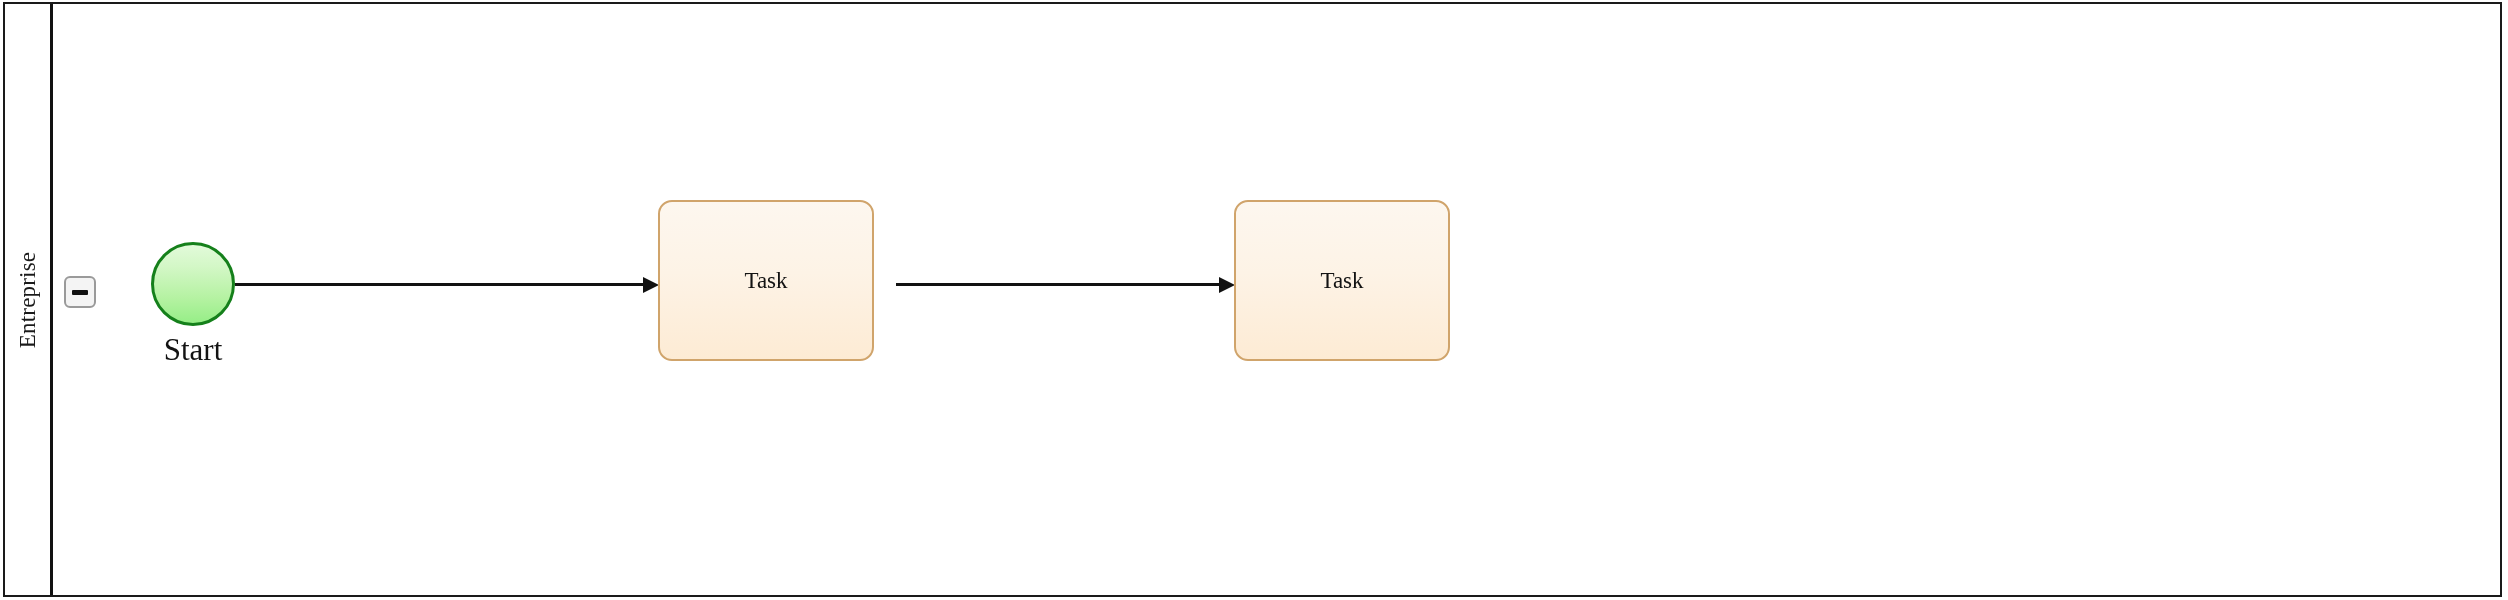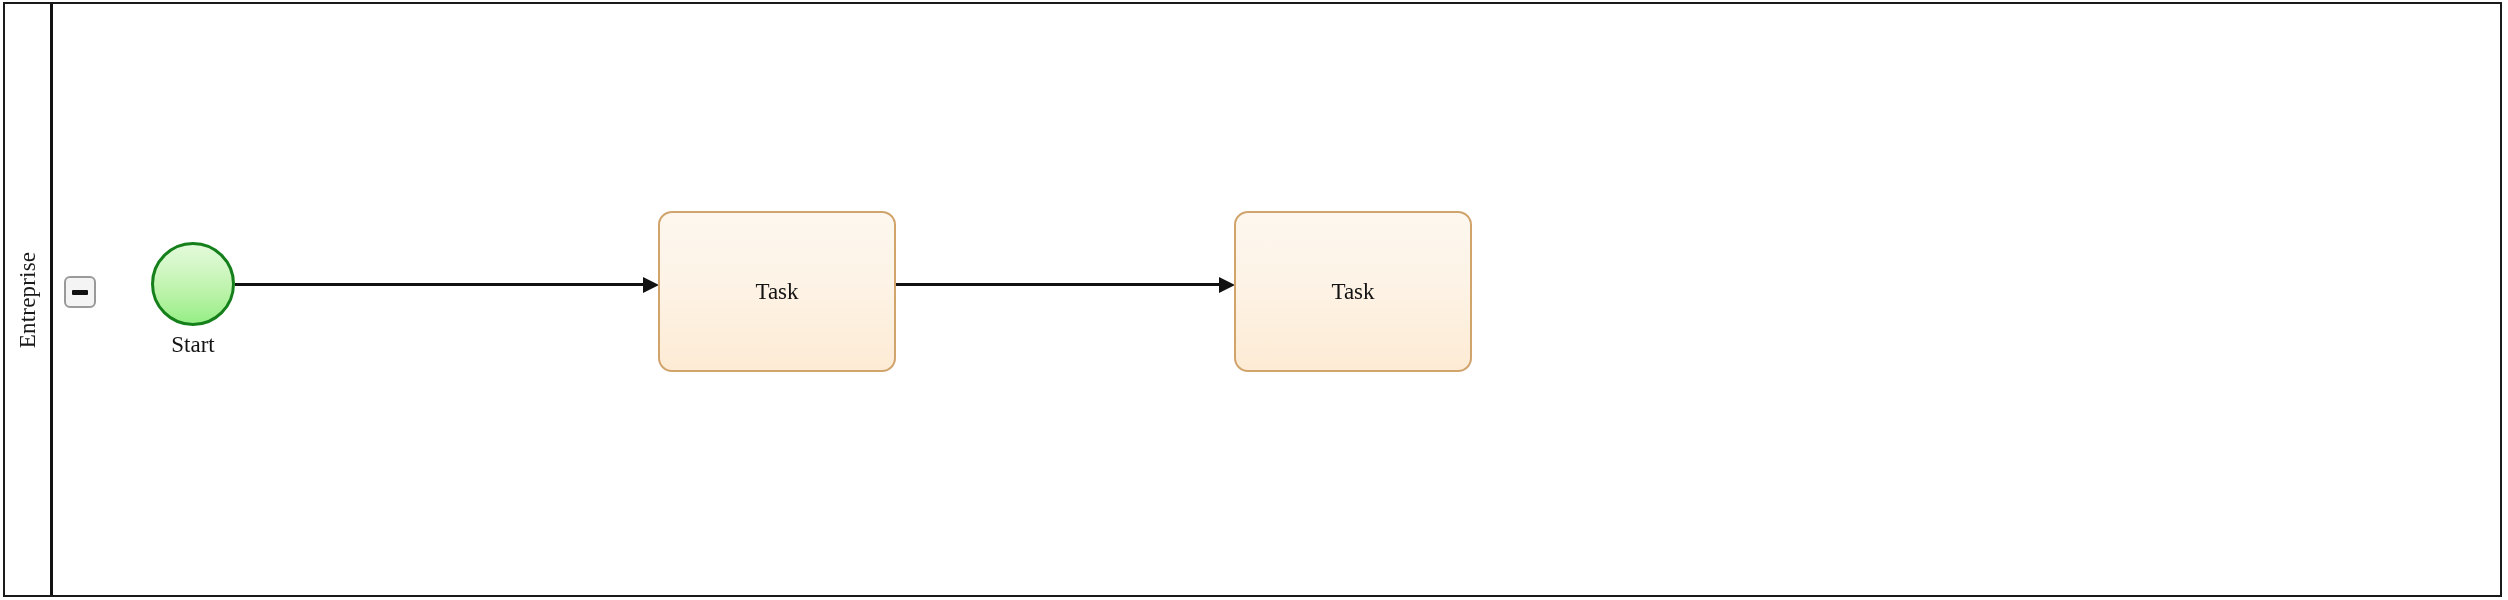--- a/index.html
+++ b/index.html
@@ -104,30 +104,30 @@
     background: linear-gradient(180deg, #e2fada 0%, #d3f7c6 28%, #b5f2a2 68%, #96ee87 100%);
   }
 
   .start-label {
     position: absolute;
     left: 146px;
     top: 328px;
     width: 84px;
     text-align: center;
     font-family: "Liberation Serif", "DejaVu Serif", serif;
-    font-size: 23px;
+    font-size: 31px;
     color: #131313;
     white-space: nowrap;
   }
 
   
   .task {
     position: absolute;
-    top: 207px;
-    width: 238px;
+    top: 196px;
+    width: 216px;
     height: 161px;
     box-sizing: border-box;
     border: 2px solid #d0a46b;
     border-radius: 14px;
     background: linear-gradient(180deg, #fdf7ef 0%, #fdf3e6 45%, #fdebd4 100%);
     display: flex;
     align-items: center;
     justify-content: center;
   }
   .task-label {

